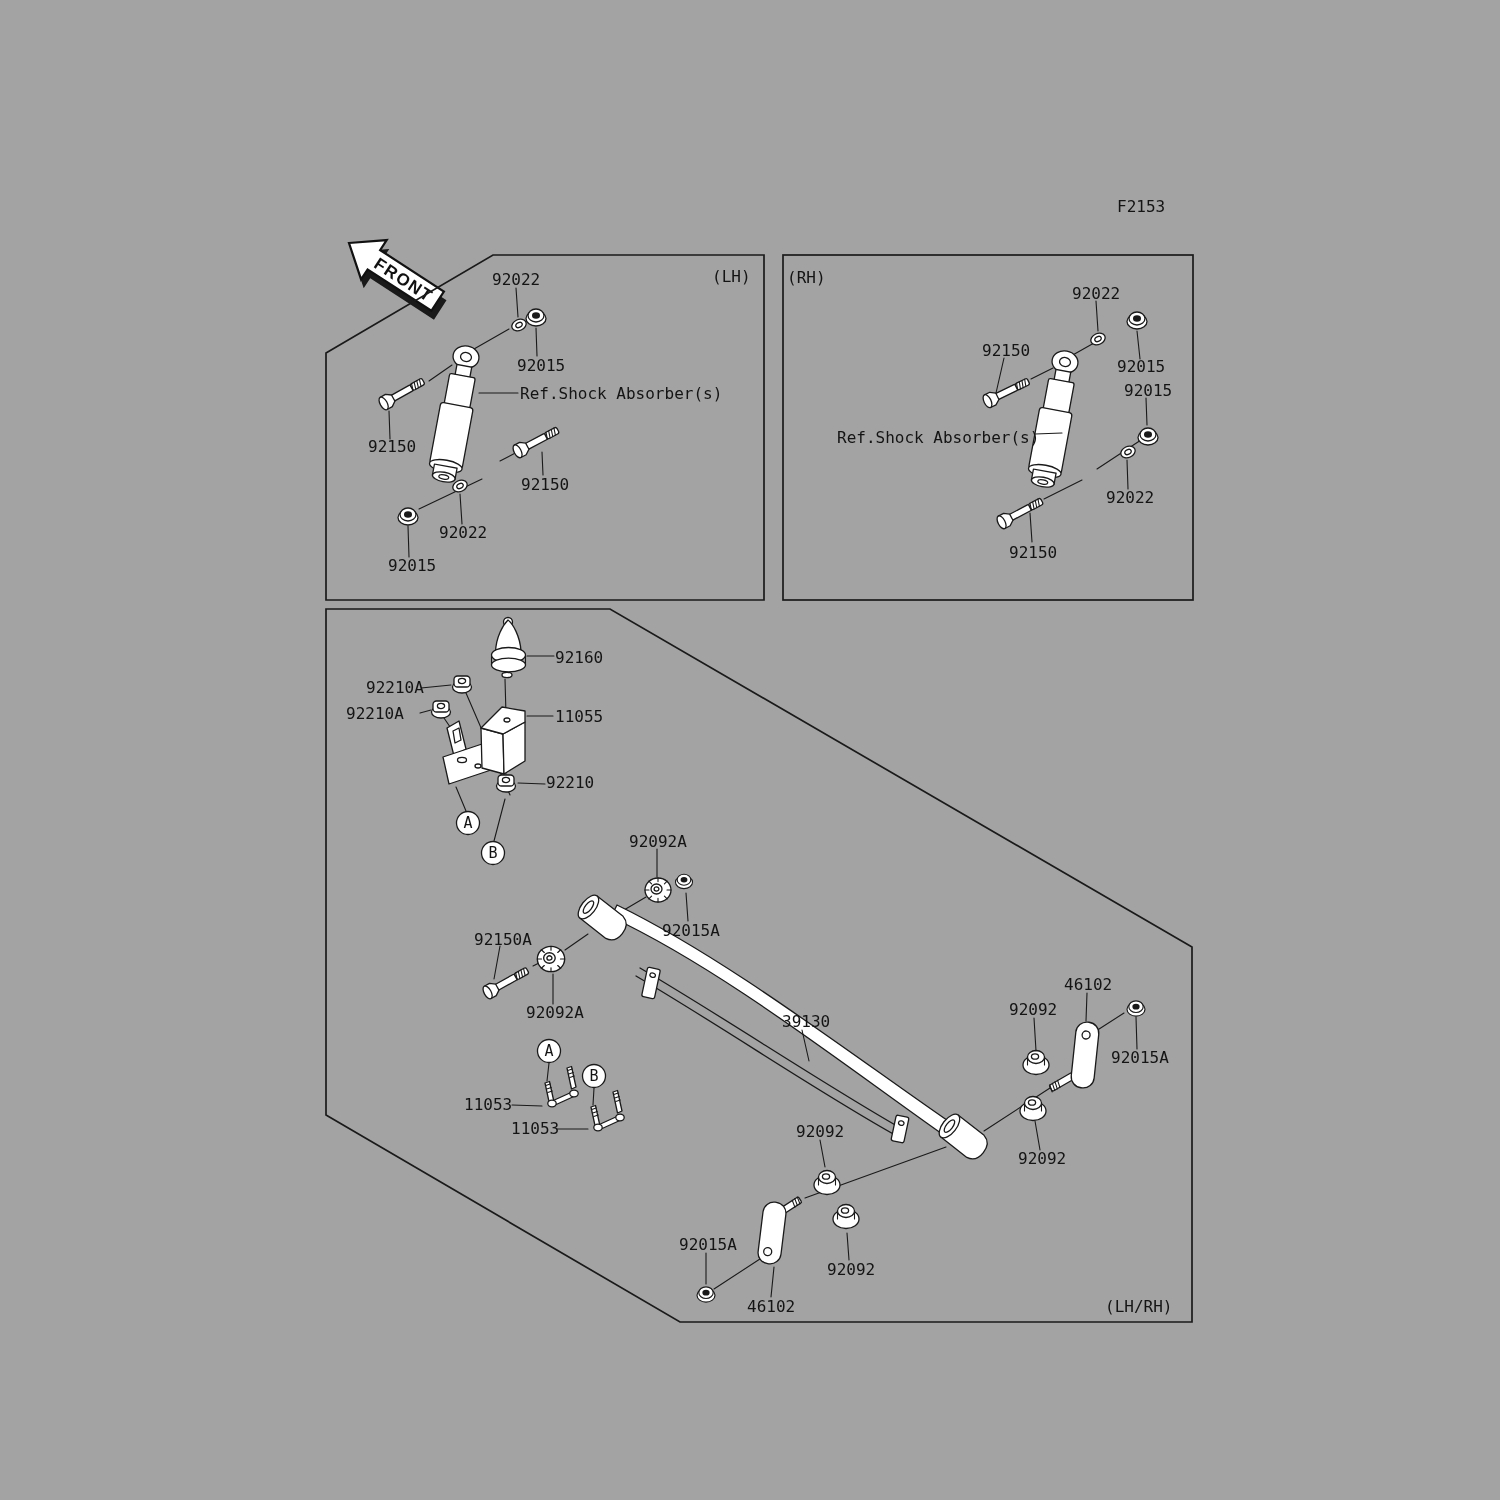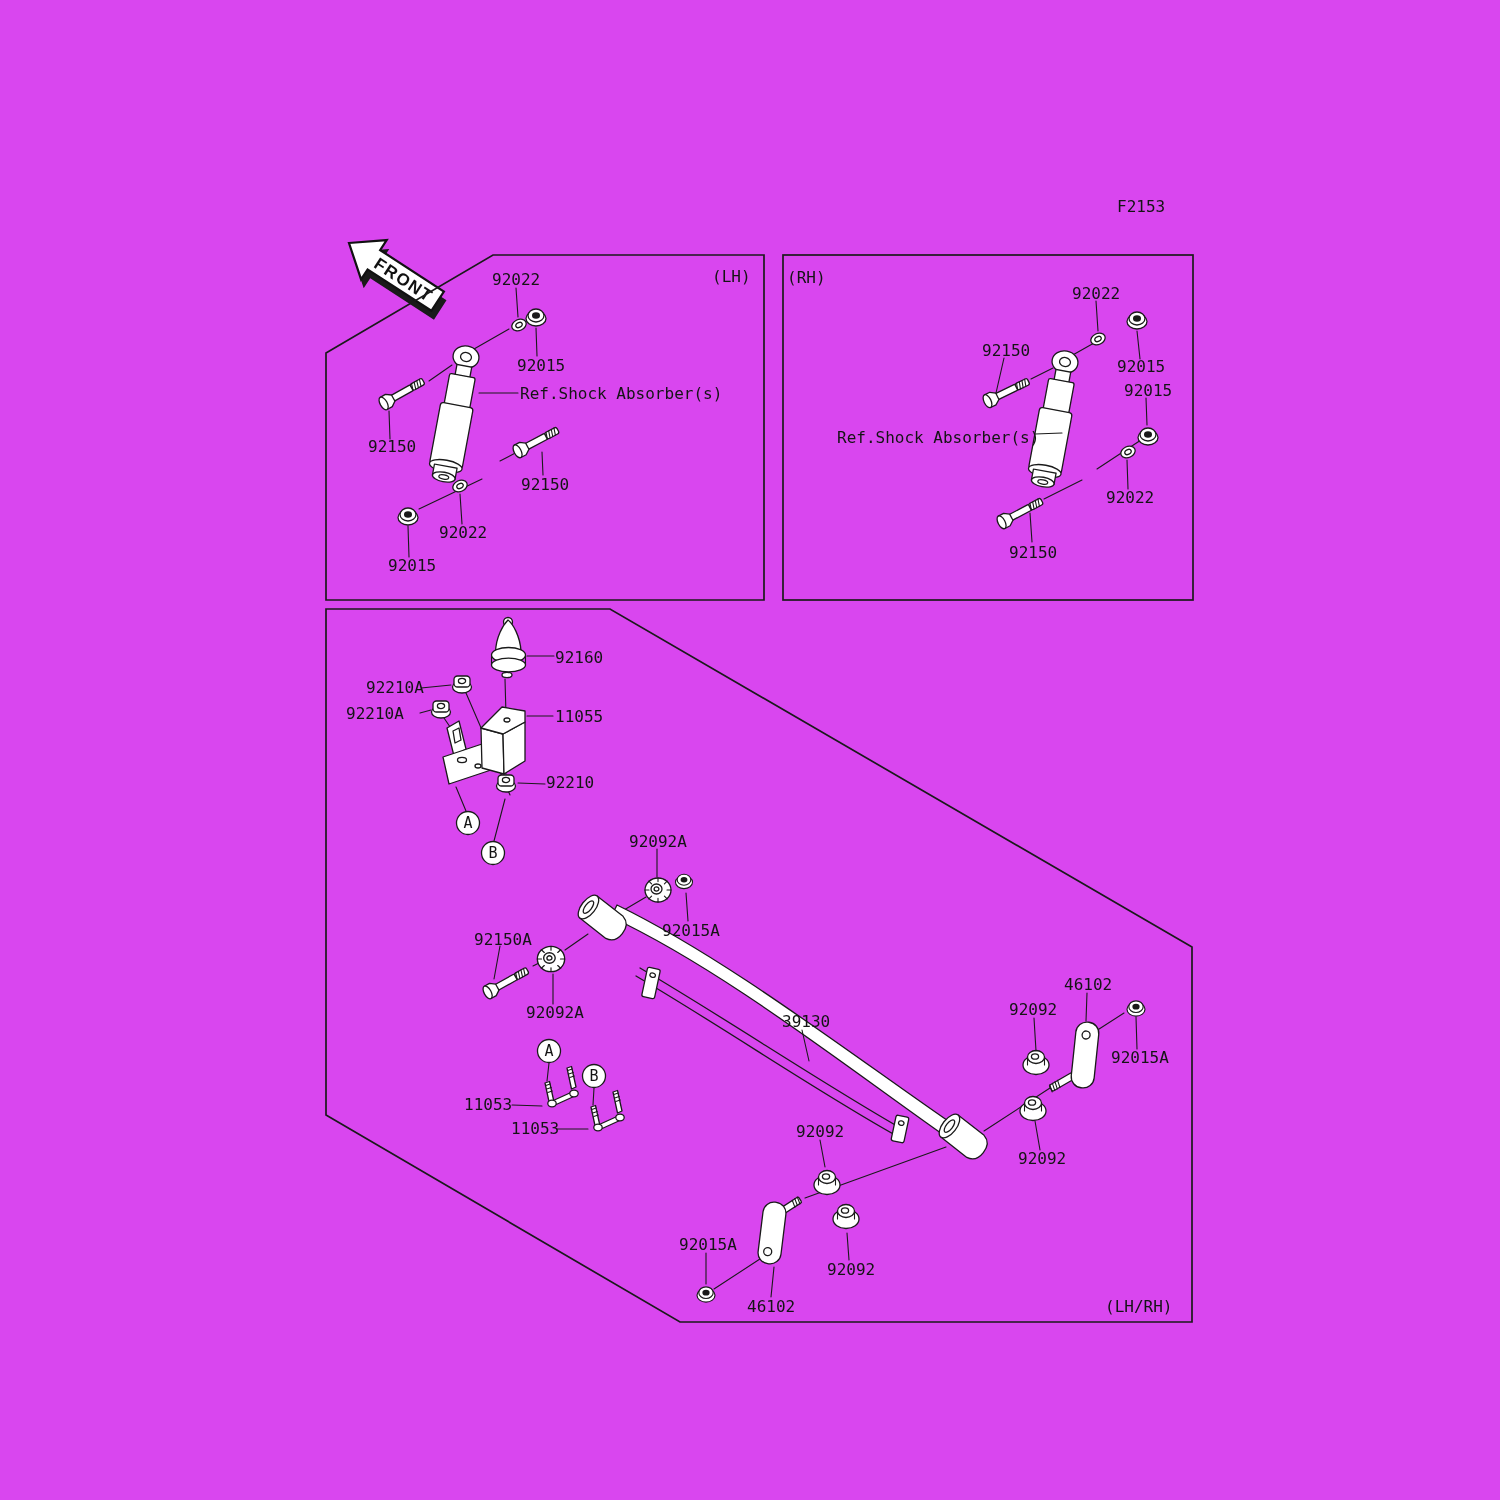--- a/index.html
+++ b/index.html
@@ -1,16 +1,16 @@
 <!DOCTYPE html>
 <html><head>
 <meta charset="utf-8">
 <style>
   html,body{margin:0;padding:0;background:#fff;}
-  .page{position:relative;width:1500px;height:1500px;background:#d946ef;overflow:hidden;
+  .page{position:relative;width:1500px;height:1500px;background:#a3a3a3;overflow:hidden;
         font-family:"DejaVu Sans Mono", monospace;}
   svg{position:absolute;left:0;top:0;}
   .bx{stroke:#1a1a1a;stroke-width:1.7;fill:none;stroke-linejoin:miter;}
   .s {stroke:#1a1a1a;stroke-width:1.3;fill:#ffffff;stroke-linejoin:round;stroke-linecap:round;}
   .sn{stroke:#1a1a1a;stroke-width:1.3;fill:none;stroke-linejoin:round;stroke-linecap:round;}
   .ln{stroke:#1a1a1a;stroke-width:1.1;fill:none;stroke-linecap:round;}
   .dk{fill:#1a1a1a;stroke:none;}
   .lbl{font:16px "DejaVu Sans Mono", monospace;fill:#141414;}
   .cl{font:15px "DejaVu Sans Mono", monospace;fill:#141414;text-anchor:middle;}
   .arrowtxt{font:bold 17px "Liberation Sans", sans-serif;fill:#111;letter-spacing:1.5px;}

